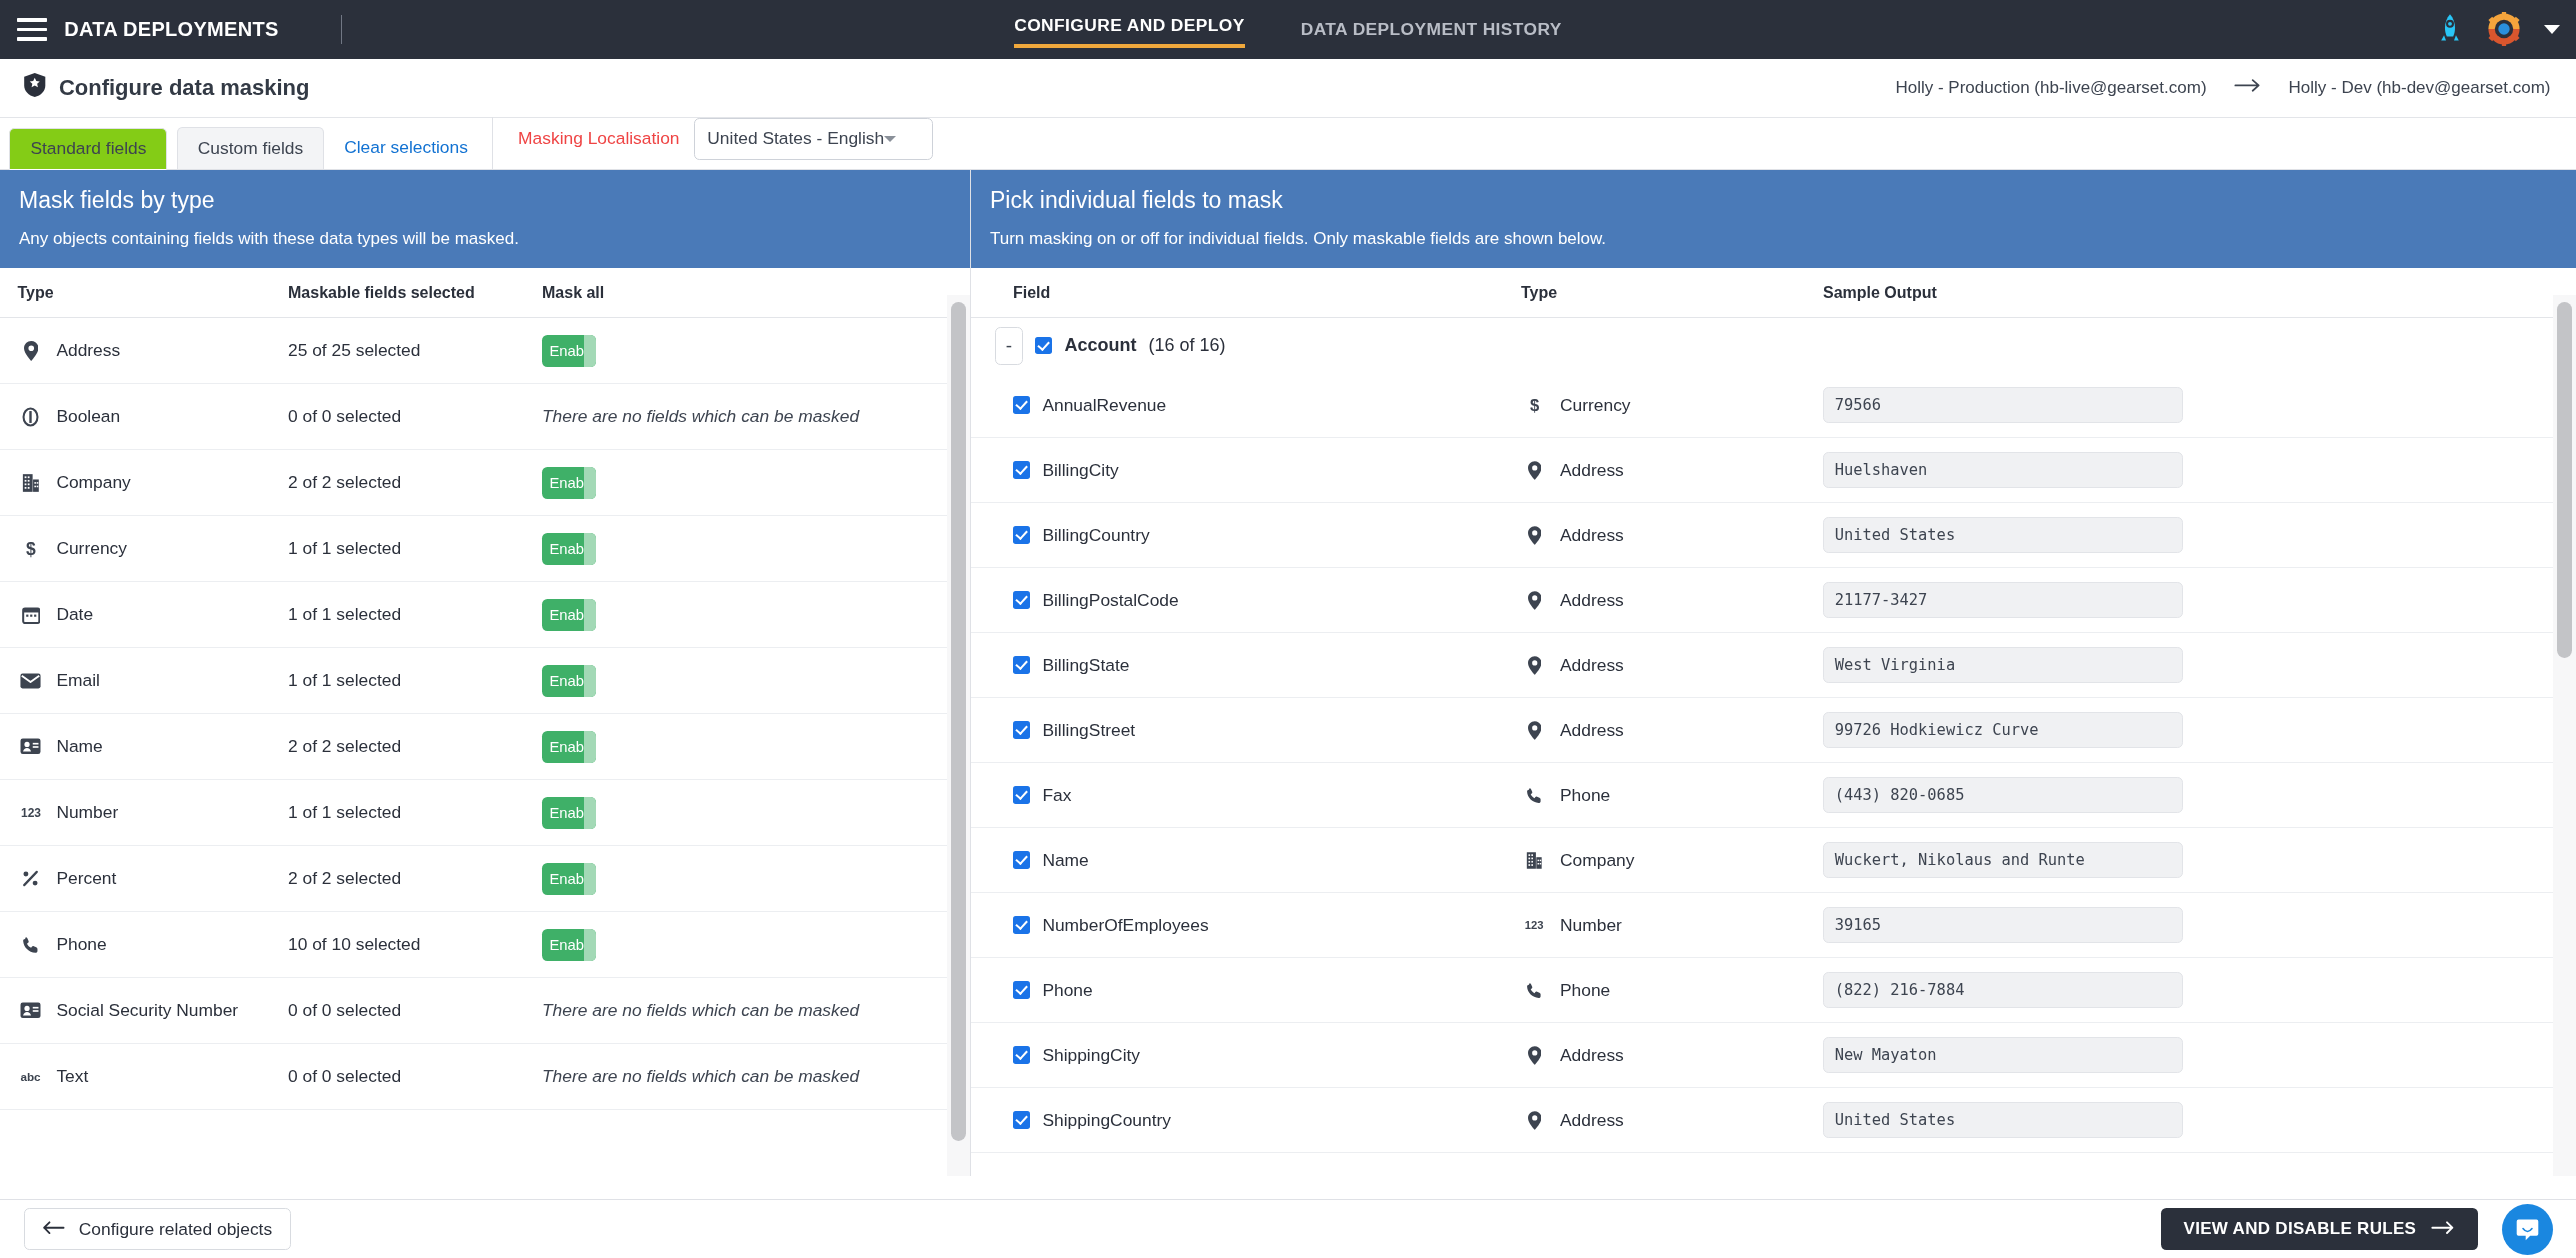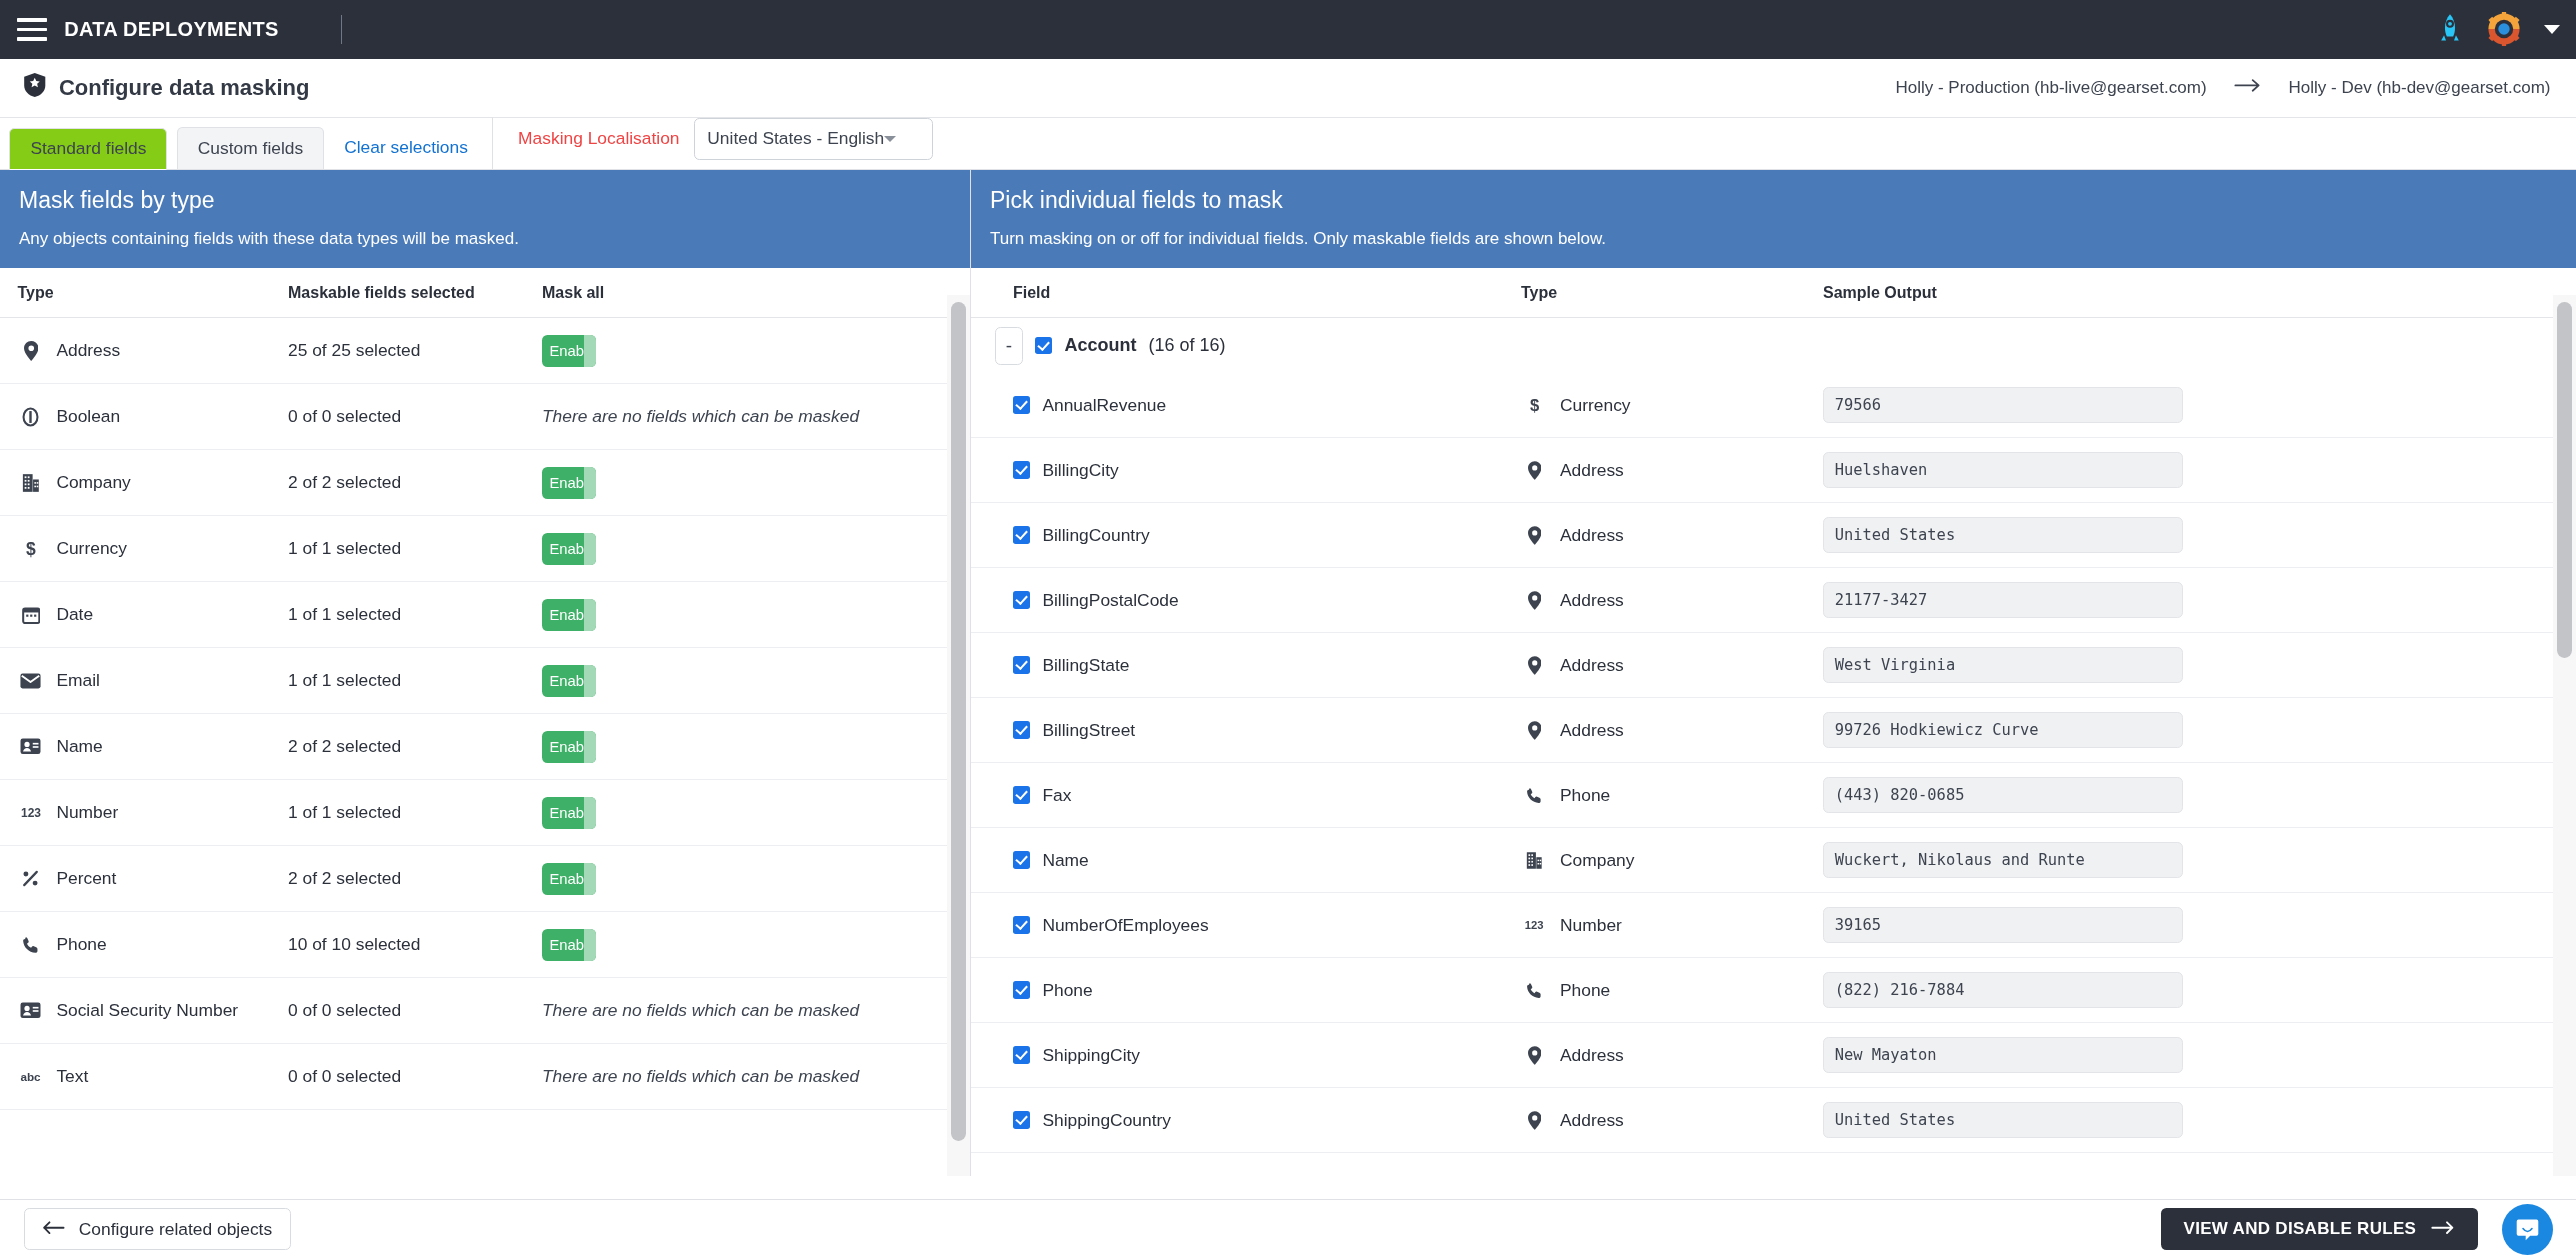--- a/index.html
+++ b/index.html
@@ -128,20 +128,24 @@
 
 <div class="topnav">
   <div class="burger">
     <span></span>
       <span></span>
       <span></span>
   </div>
   <div class="brand">DATA DEPLOYMENTS</div>
   <div class="nav-divider"></div>
 
+  <div class="navtabs">
+    <div class="navtab active">CONFIGURE AND DEPLOY</div>
+    <div class="navtab">DATA DEPLOYMENT HISTORY</div>
+  </div>
 
   <div class="nav-right">
     <span>
       <svg width="28" height="32" viewBox="0 0 24 28">
         <path d="M12 1c3 3.5 4.4 7.6 4.4 12 0 3-0.6 5.6-1.6 7.6H9.2C8.2 18.6 7.6 16 7.6 13 7.6 8.6 9 4.5 12 1z" fill="#29c5f6"></path>
         <circle cx="12" cy="9.5" r="2.6" fill="none" stroke="#2b303b" stroke-width="1.8"></circle>
         <path d="M6.8 19.5 4.3 24h4.2z" fill="#29c5f6"></path>
         <path d="M17.2 19.5 19.7 24h-4.2z" fill="#29c5f6"></path>
       </svg>
     </span>

